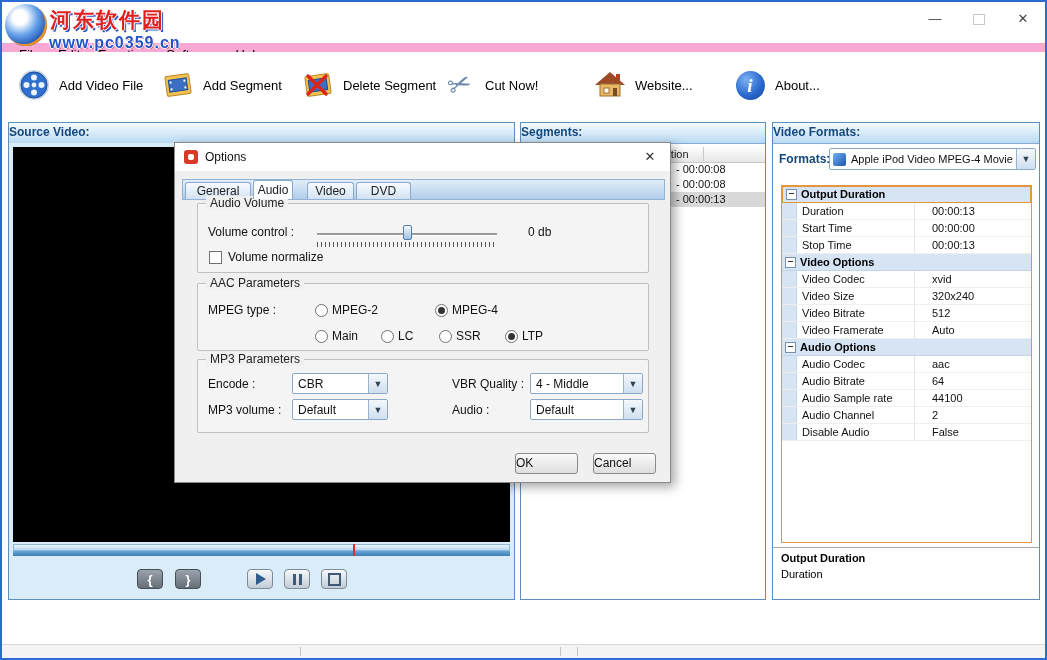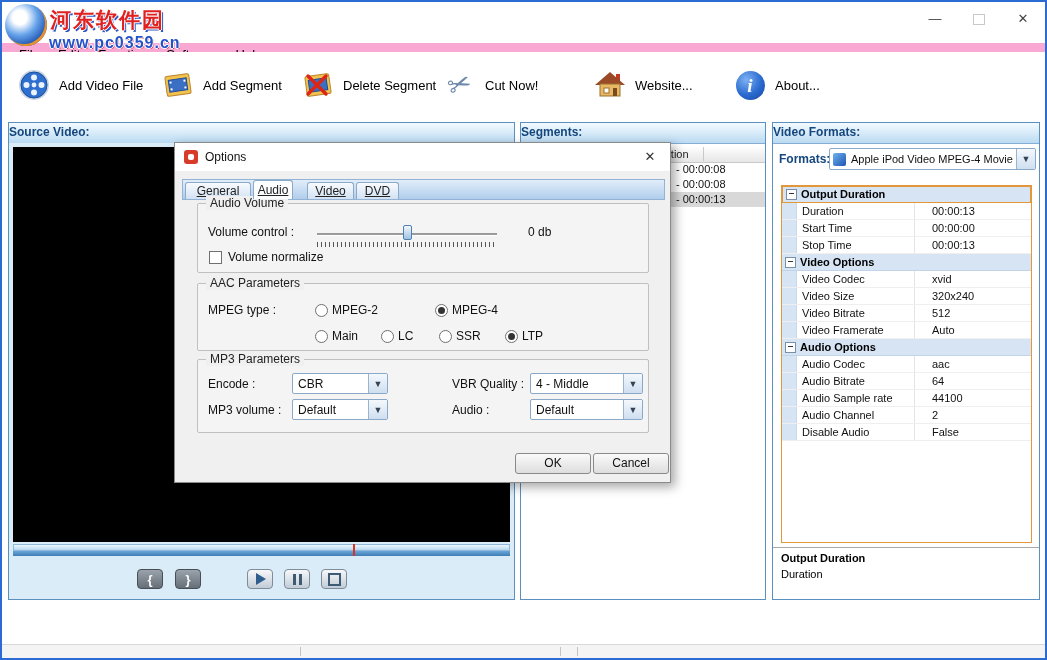--- a/index.html
+++ b/index.html
@@ -68,34 +68,34 @@
   .fmt-desc-title{position:absolute;left:8px;top:429px;font-size:11px;font-weight:bold;color:#000;}
   .fmt-desc-text{position:absolute;left:8px;top:445px;font-size:11px;color:#000;}
   
   .dialog{position:absolute;left:174px;top:142px;width:497px;height:341px;background:#f0f0f0;border:1px solid #8a8a8a;box-shadow:4px 4px 10px rgba(0,0,0,.35);box-sizing:border-box;z-index:10;}
   .dlg-titlebar{position:absolute;left:0;top:0;right:0;height:28px;background:#fff;}
   .dlg-icon{position:absolute;left:9px;top:7px;width:14px;height:14px;background:#d83b2a;border-radius:3px;}
   .dlg-icon::after{content:"";position:absolute;left:4px;top:4px;width:6px;height:6px;background:#fff;border-radius:2px;}
   .dlg-title{position:absolute;left:30px;top:0;line-height:28px;font-size:12px;color:#111;}
   .dlg-close{position:absolute;right:10px;top:4px;width:20px;height:20px;text-align:center;line-height:20px;font-size:13px;color:#333;}
   .tabstrip{position:absolute;left:7px;top:36px;width:483px;height:21px;background:linear-gradient(#e2eefa,#b0cdeb);border:1px solid #93b3d6;box-sizing:border-box;}
-  .tab{position:absolute;bottom:0;height:17px;line-height:17px;text-align:center;font-size:12px;color:#222;background:linear-gradient(#f8fbfe,#d2e2f3);border:1px solid #8ca9c8;border-bottom:none;border-radius:3px 3px 0 0;box-sizing:border-box;text-decoration:underline;}
+  .tab{position:absolute;bottom:0;height:17px;line-height:17px;text-align:center;font-size:12px;color:#222;background:linear-gradient(#f8fbfe,#d2e2f3);border:1px solid #8ca9c8;border-bottom:none;border-radius:3px 3px 0 0;box-sizing:border-box;}
   .tab.active{height:19px;line-height:19px;background:#fbfdff;z-index:2;}
   .gbox{position:absolute;left:22px;width:452px;border:1px solid #c0c0c0;border-radius:2px;background:#f4f4f4;box-sizing:border-box;}
   .gbox-label{position:absolute;top:-8px;left:8px;background:#f0f0f0;padding:0 4px;font-size:12px;color:#222;}
   .lbl{position:absolute;font-size:12px;color:#111;white-space:nowrap;}
   .checkbox{position:absolute;width:13px;height:13px;background:#fff;border:1px solid #707070;box-sizing:border-box;}
   .radio{position:absolute;width:13px;height:13px;background:#fff;border:1px solid #707070;border-radius:50%;box-sizing:border-box;}
   .radio.checked::after{content:"";position:absolute;left:2px;top:2px;width:7px;height:7px;background:#333;border-radius:50%;}
   .slider{position:absolute;left:117px;top:14px;width:184px;height:32px;}
   .slider-track{position:absolute;left:2px;right:2px;top:15px;height:2px;background:#9a9a9a;box-shadow:0 1px 0 #fff;}
   .slider-thumb{position:absolute;left:88px;top:7px;width:9px;height:15px;background:linear-gradient(#f2f7fc,#9fc2e2);border:1px solid #4f7fae;border-radius:2px;box-sizing:border-box;}
   .slider-ticks{position:absolute;left:2px;top:24px;width:180px;height:5px;background:repeating-linear-gradient(90deg,#555 0,#555 1px,transparent 1px,transparent 4px);}
   .dlg-combo{position:absolute;height:21px;}
-  .dlg-btn{position:absolute;top:310px;width:76px;height:21px;background:linear-gradient(#fafafa,#dedede);border:1px solid #8a8a8a;border-radius:3px;font-size:12px;text-align:center;line-height:19px;color:#111;box-sizing:border-box;}
+  .dlg-btn{position:absolute;top:310px;width:63px;height:21px;background:linear-gradient(#fafafa,#dedede);border:1px solid #8a8a8a;border-radius:3px;font-size:12px;text-align:left;line-height:19px;color:#111;box-sizing:border-box;}
   
   .watermark{position:absolute;left:2px;top:2px;width:210px;height:62px;z-index:20;pointer-events:none;}
   .wm-logo{position:absolute;left:3px;top:2px;width:42px;height:42px;border-radius:50%;background:radial-gradient(circle at 35% 32%,#ffffff 0 18%,#67a3ea 45%,#1a4fae 75%,#123a85);box-shadow:inset -2px -2px 0 #e8912c;}
   .wm-line1{position:absolute;left:48px;top:4px;font-size:21px;font-weight:bold;letter-spacing:2px;color:#e02020;text-shadow:1px 0 #fff,-1px 0 #fff,0 1px #fff,0 -1px #fff,2px 2px 0 #2b55c0;}
   .wm-line2{position:absolute;left:47px;top:32px;font-size:16px;font-weight:bold;letter-spacing:1px;color:#2453c8;text-shadow:1px 0 #fff,-1px 0 #fff,0 1px #fff,0 -1px #fff,1px 1px 0 #d03030;}
   
   .statusbar{position:absolute;left:2px;right:2px;bottom:2px;height:13px;background:#f4f4f4;border-top:1px solid #d9d9d9;z-index:2;}
   .status-sep{position:absolute;top:2px;width:1px;height:9px;background:#c4c4c4;}
   
   svg{display:block;}
@@ -335,21 +335,21 @@
   <div class="dlg-titlebar">
     <span class="dlg-icon"></span>
     <span class="dlg-title">Options</span>
     <span class="dlg-close">✕</span>
   </div>
 
   <div class="tabstrip">
     <div class="tab" style="left:2px;width:66px;">General</div>
     <div class="tab active" style="left:70px;width:40px;">Audio</div>
     <div class="tab" style="left:124px;width:47px;">Video</div>
-    <div class="tab" style="left:173px;width:43px;">DVD</div>
+    <div class="tab" style="left:173px;width:55px;">DVD</div>
   </div>
 
   <div class="gbox" style="top:60px;height:70px;">
     <span class="gbox-label">Audio Volume</span>
     <span class="lbl" style="left:10px;top:21px;">Volume control :</span>
     <div class="slider">
       <div class="slider-track"></div>
       <div class="slider-thumb"></div>
       <div class="slider-ticks"></div>
     </div>

